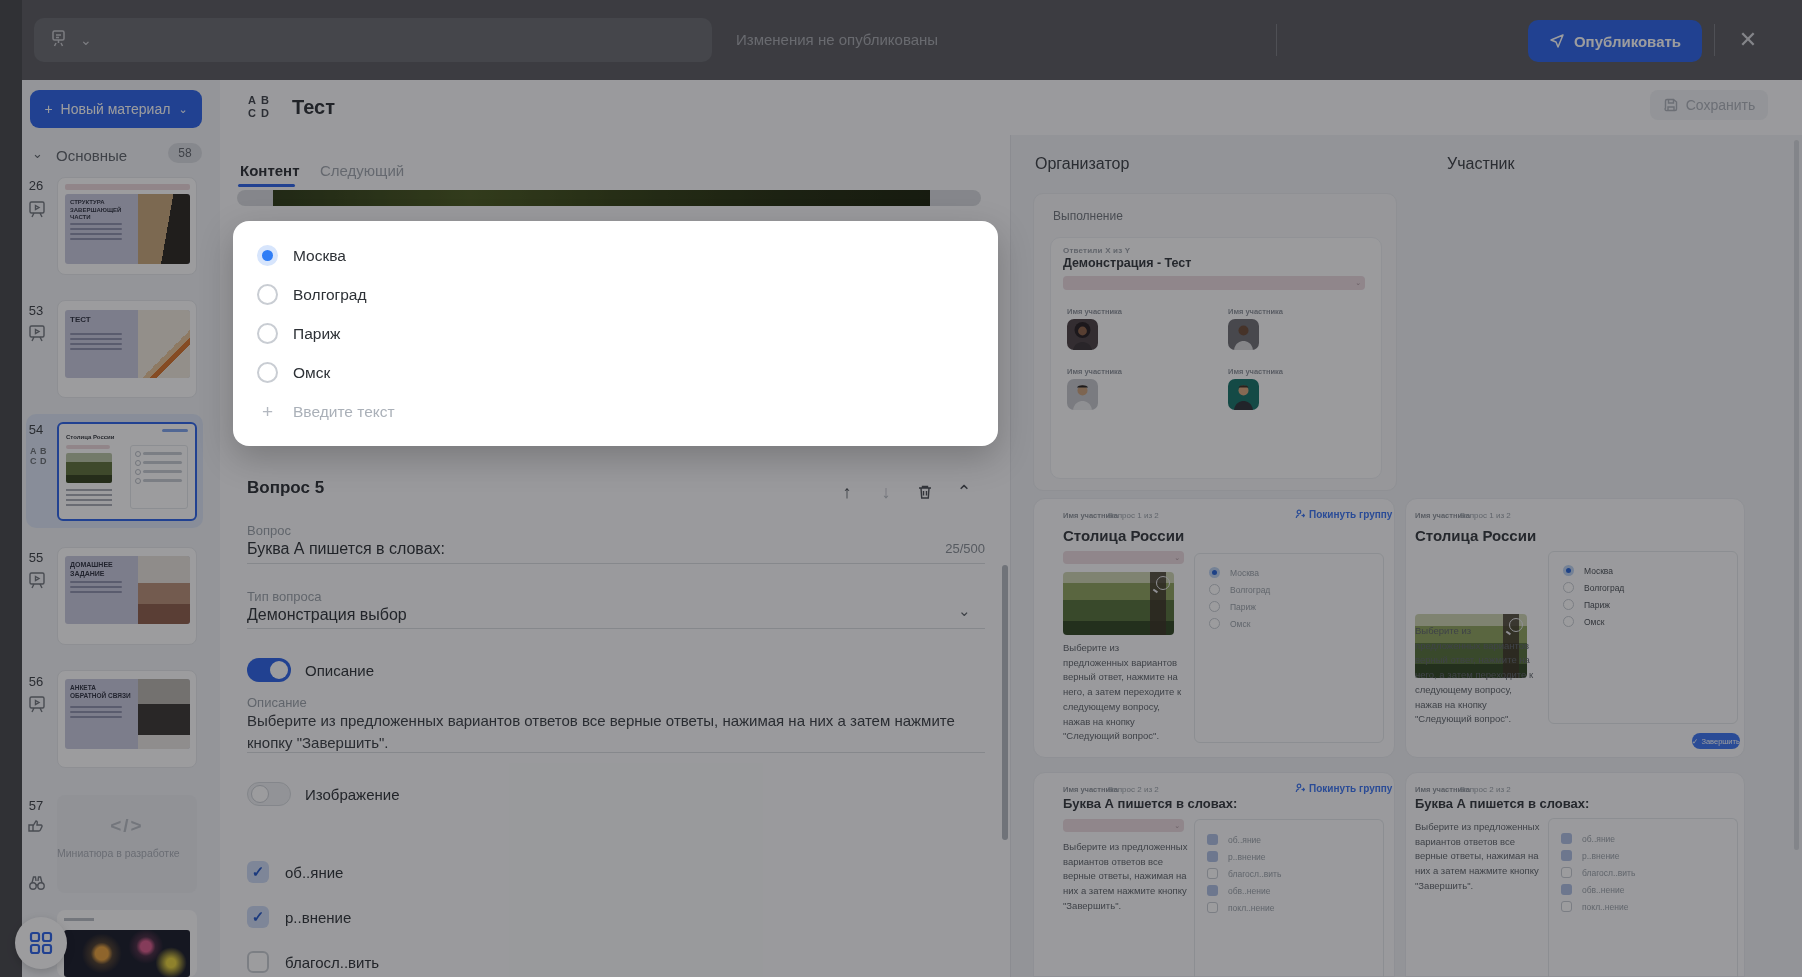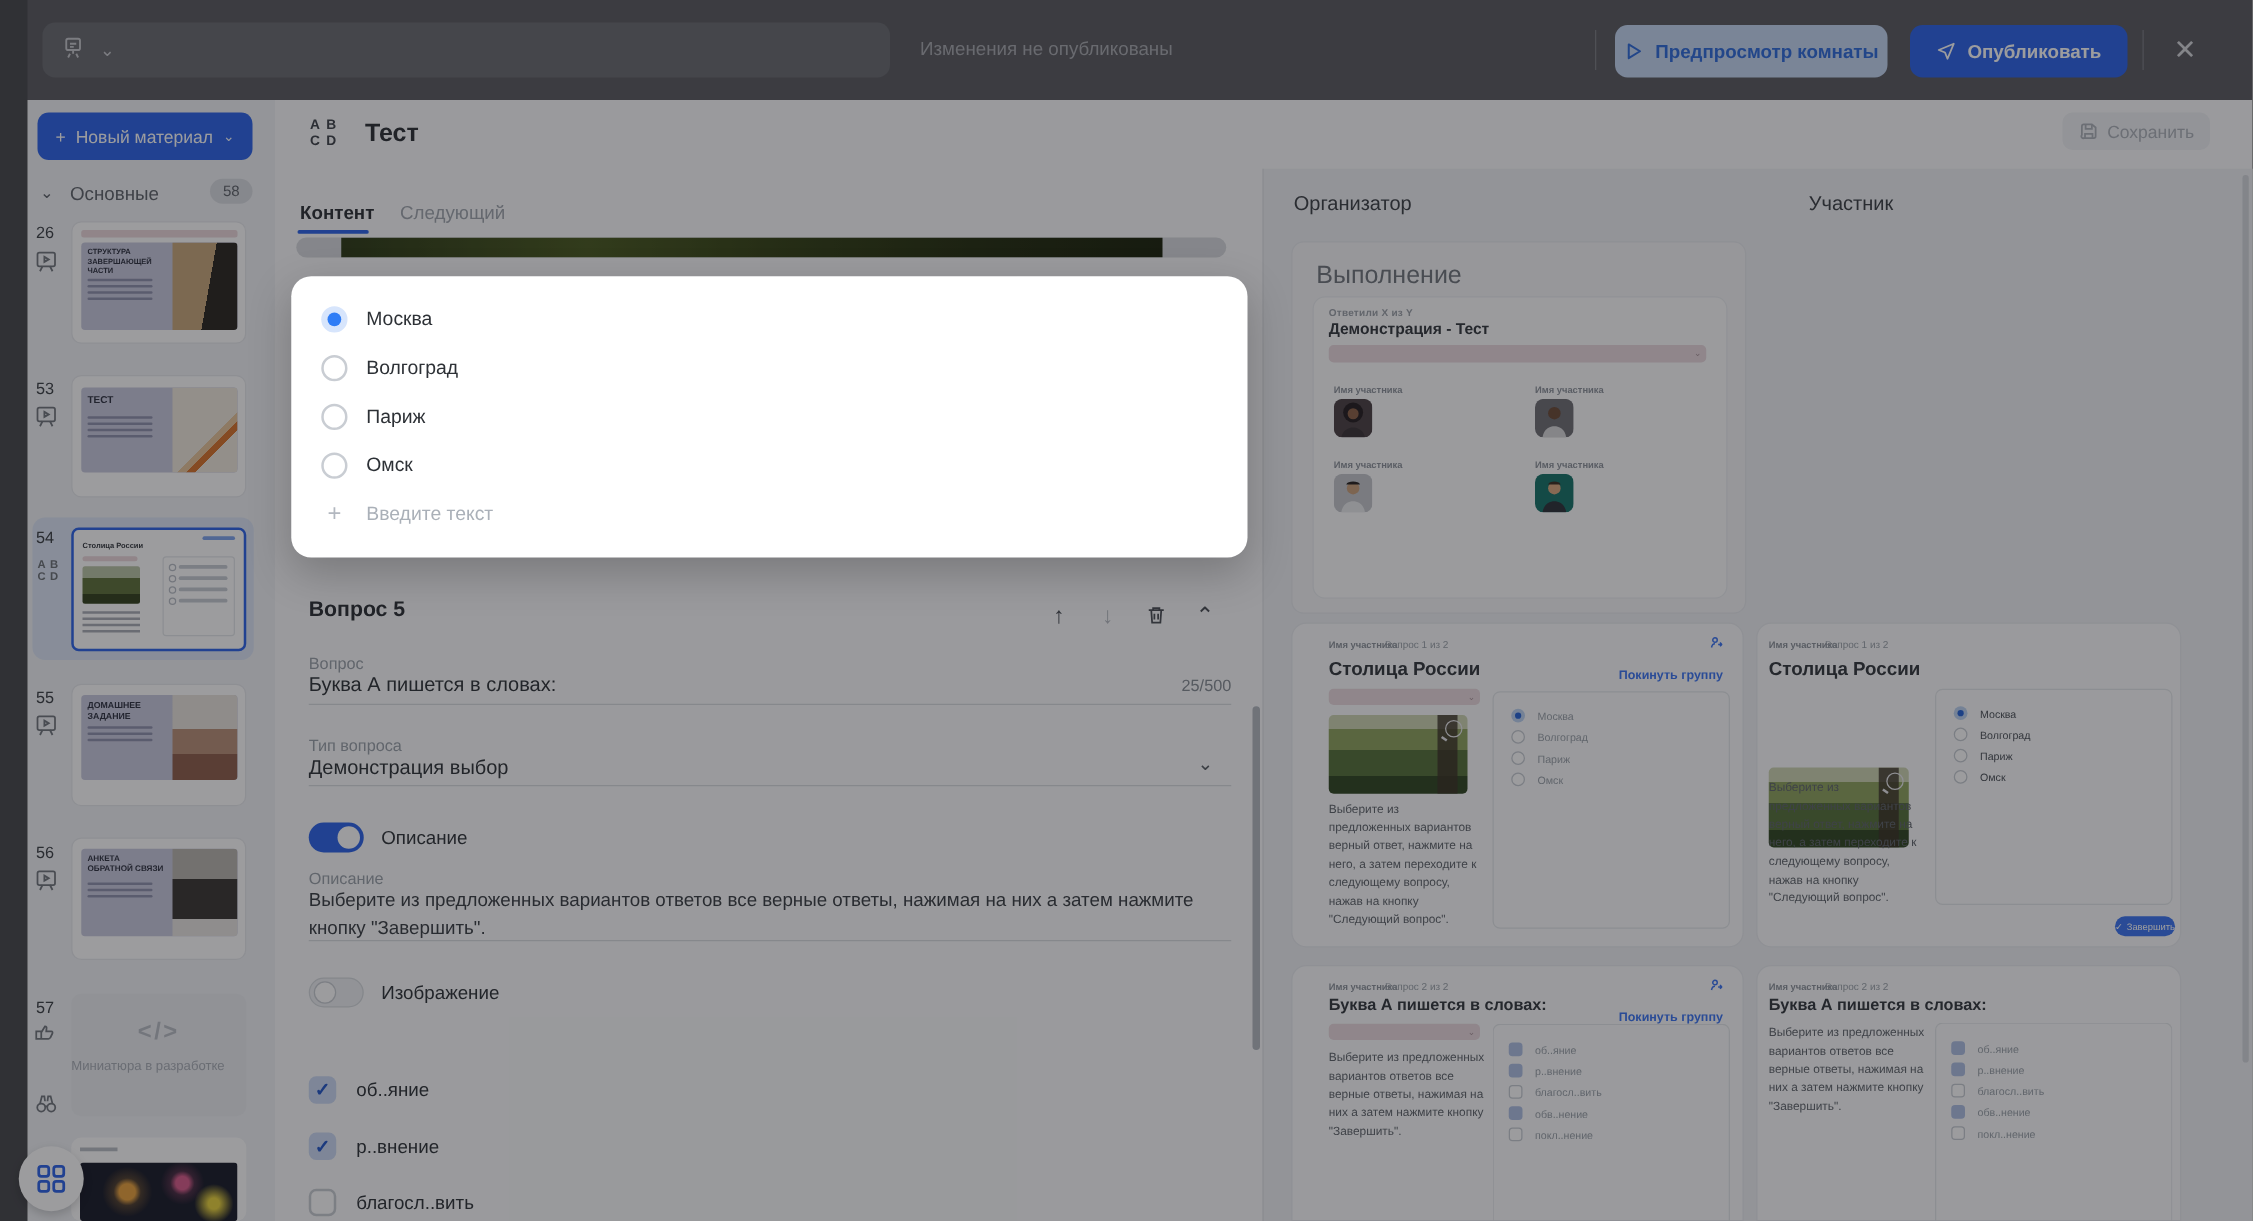--- a/index.html
+++ b/index.html
@@ -108,30 +108,30 @@
   .radio-on{background:#d7e5fc;}
   .radio-on::after{content:"";position:absolute;left:5px;top:5px;width:11px;height:11px;border-radius:50%;background:#2f7df6;}
   .radio-off{border:2px solid #c9cdd3;background:#fff;}
   .prow-label{font-size:15.5px;color:#2d3136;}
   .plus{width:21px;text-align:center;color:#b3b8c0;font-size:19px;}
   .placeholder{font-size:15.5px;color:#aab0b8;}
   
   .hdr{font-size:16px;color:#3c4046;}
   .card{background:#fbfcfd;border:1px solid #e9ebef;border-radius:12px;box-sizing:border-box;}
   .exec-card{left:1033px;top:193px;width:362px;height:296px;background:#f6f7f9;border:1px solid #e8eaee;border-radius:10px;}
-  .exec-title{left:1053px;top:209px;font-size:20px;color:#70757c;}
+  .exec-title{left:1053px;top:209px;font-size:12px;color:#70757c;}
   .exec-inner{left:1050px;top:237px;width:330px;height:240px;background:#fdfdfe;border:1px solid #eceef1;border-radius:10px;}
   .microlabel{font-size:8px;font-weight:bold;color:#9ba1a8;letter-spacing:.2px;}
   .demo-title{left:1063px;top:256px;font-size:12.5px;font-weight:bold;color:#33373d;}
   .pinkbar{background:#ead9de;border-radius:4px;display:flex;align-items:center;justify-content:flex-end;
            color:#a9949b;font-size:7px;padding-right:4px;box-sizing:border-box;}
   .member{font-size:7.5px;font-weight:bold;color:#8d939b;}
   .avatar{width:31px;height:31px;border-radius:7px;overflow:hidden;}
   .cprog{font-size:8px;color:#9aa1a9;}
-  .leave{display:flex;align-items:flex-end;gap:16px;color:#3b74f2;font-size:10px;font-weight:bold;flex-direction:column;}
+  .leave{display:flex;align-items:flex-start;gap:4px;color:#3b74f2;font-size:10px;font-weight:bold;}
   .ctitle{font-size:15px;font-weight:bold;color:#33373d;}
   .ctitle-sm{font-size:13px;font-weight:bold;color:#33373d;}
   .cimg{width:111px;height:63px;border-radius:4px;position:relative;overflow:hidden;
         background:linear-gradient(180deg,#cdd4b2 0 18%,#8da35e 18% 45%,#55703a 45% 78%,#2f4522 78%);}
   .cimg::after{content:"";position:absolute;right:8px;top:0;width:16px;height:100%;background:#3a2f25;opacity:.8;}
   .mag{position:absolute;right:4px;top:4px;width:12px;height:12px;border:1.5px solid #e7e7ea;border-radius:50%;z-index:2;}
   .mag::after{content:"";position:absolute;left:-4px;bottom:-2px;width:5px;height:1.5px;background:#e7e7ea;transform:rotate(35deg);}
   .cdesc{font-size:9.5px;line-height:1.55;color:#5f646b;}
   .optbox{border:1px solid #e4e7ea;border-radius:6px;box-sizing:border-box;background:transparent;}
   .mrow{display:flex;align-items:center;gap:10px;height:17px;}
@@ -159,26 +159,20 @@
       <svg width="20" height="20" viewBox="0 0 20 20" fill="none" stroke="#c7c9cd" stroke-width="1.5">
         <rect x="3" y="3" width="11" height="9" rx="1.5"></rect>
           <path d="M6 15l-1.5 3M11 15l1.5 3M8.5 12v3"></path>
           <path d="M6 7h5M6 9.5h3"></path>
       </svg>
     </span>
     <span class="pill-chev">⌄</span>
   </div>
   <div class="abs status">Изменения не опубликованы</div>
   <div class="abs vsep" style="left:1276px"></div>
-  <div class="abs btn btn-preview">
-    <svg width="16" height="16" viewBox="0 0 16 16" fill="none" stroke="#2e6bdb" stroke-width="1.6">
-      <path d="M4 2.5l9 5.5-9 5.5z" stroke-linejoin="round"></path>
-    </svg>
-    <span>Предпросмотр комнаты</span>
-  </div>
   <div class="abs btn btn-publish">
     <svg width="16" height="16" viewBox="0 0 16 16" fill="none" stroke="#ffffff" stroke-width="1.5">
       <path d="M14 2L2 7l5 2 2 5 5-12z" stroke-linejoin="round"></path>
     </svg>
     <span>Опубликовать</span>
   </div>
   <div class="abs vsep" style="left:1714px"></div>
   <div class="abs close-x">✕</div>
 
   <div class="abs sidebar"></div>

